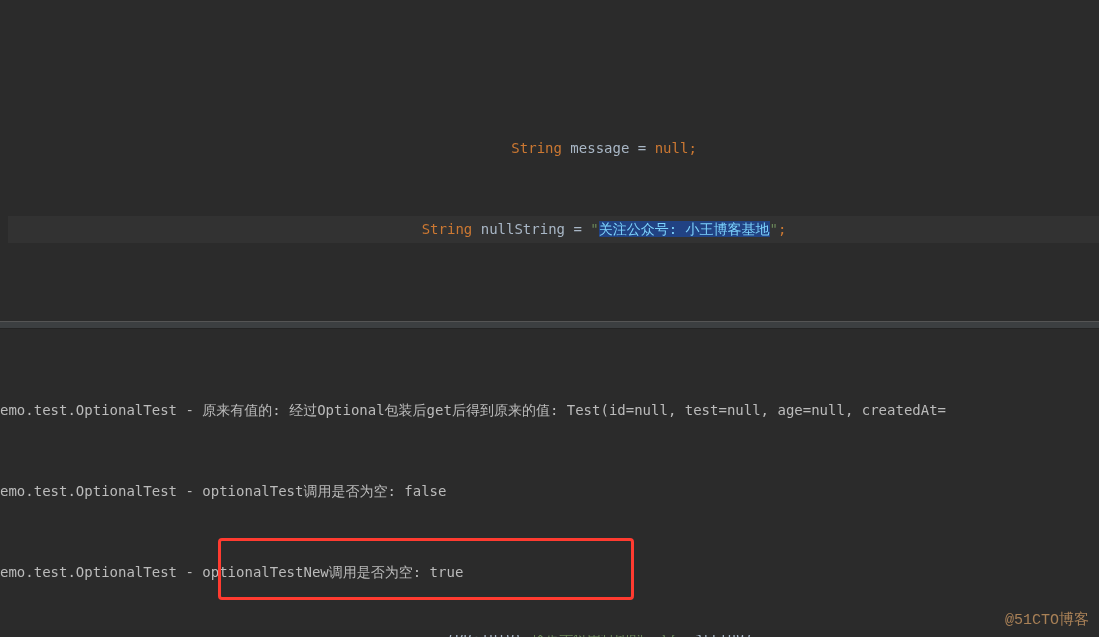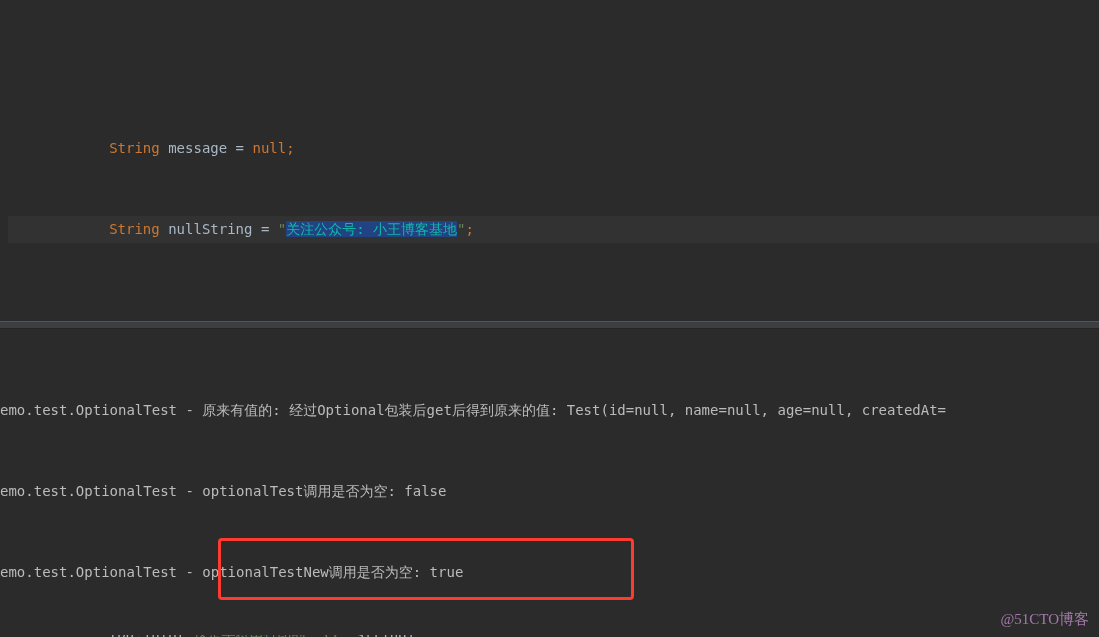--- a/index.html
+++ b/index.html
@@ -3,35 +3,35 @@
 <meta charset="utf-8">
 <style>
   * { margin:0; padding:0; box-sizing:border-box; }
   html,body { width:1099px; height:637px; overflow:hidden; background:#2b2b2b; font-family:Menlo,Consolas,"DejaVu Sans Mono",monospace; font-size:14px; color:#a9b7c6; }
   .editor { position:relative; width:1099px; height:321px; background:#2b2b2b; display:flex; }
   .gutter { width:68px; background:#313335; text-align:right; color:#606366; padding-right:18px; line-height:27px; position:relative; }
   .gutter .ln { height:27px; }
   .bulb { position:absolute; right:6px; top:60px; font-size:14px; }
   .collapse-minus { position:absolute; right:4px; top:247px; font-size:11px; color:#606366; }
   .code { flex:1; line-height:27px; white-space:pre; padding-left:8px; position:relative; }
-  .line { height:27px; }
+  .line { height:27px;text-align:center; }
   .hl-line { background:#323232; }
   .kw { color:#cc7832; }
   .str { color:#6a8759; }
-  .sel { background:#214283; color:#14b8a6; }
+  .sel { background:#214283; color:#7dd3fc; }
   .hint { color:#787878; }
   .usage { background:#40332b; }
   .fn { font-style:italic; color:#a9b7c6; }
   .punct { color:#cc7832; }
   .divider { height:8px; background:#3c3f41; border-top:1px solid #555; border-bottom:1px solid #242424; width:1099px; }
   .runpanel { width:1099px; height:306px; background:#2b2b2b; position:relative; padding-top:14px; }
   .console { padding-left:0; line-height:27px; white-space:pre; color:#bbbbbb; }
   .cl { height:27px; overflow:hidden; }
   .redbox { position:absolute; border:3px solid #ff3b30; border-radius:4px; left:218px; top:209px; width:416px; height:62px; pointer-events:none; }
-  .watermark { position:absolute; right:10px; bottom:6px; color:#f0abfc; font-size:15px; opacity:0.6; font-family:Liberation Serif, serif; }
+  .watermark { position:absolute; right:10px; bottom:6px; color:#fdba74; font-size:15px; opacity:0.6; font-family:Liberation Mono, monospace; }
 </style>
 </head>
 <body>
 
 <div class="editor">
   <div class="code">
     <div class="line"></div>
     <div class="line">            <span class="kw">String </span><span>message = </span><span class="kw">null</span><span class="punct">;</span></div>
     <div class="line hl-line">            <span class="kw">String </span><span>nullString = </span><span class="str">"</span><span class="sel">关注公众号: 小王博客基地</span><span class="str">"</span><span class="punct">;</span></div>
     <div class="line"></div>
@@ -43,21 +43,21 @@
     
     
     
   </div>
 </div>
 
 <div class="divider"></div>
 
 <div class="runpanel">
   <div class="console">
-    <div class="cl"><span>emo.test.OptionalTest</span><span> - </span><span>原来有值的: 经过Optional包装后get后得到原来的值: Test(id=null, name=null, age=null, createdAt=</span></div>
+    <div class="cl"><span>emo.test.OptionalTest</span><span> - </span><span>原来有值的: 经过Optional包装后get后得到原来的值: Test(id=null, test=null, age=null, createdAt=</span></div>
     <div class="cl"><span>emo.test.OptionalTest</span><span> - </span><span>optionalTest调用是否为空: false</span></div>
     <div class="cl"><span>emo.test.OptionalTest</span><span> - </span><span>optionalTestNew调用是否为空: true</span></div>
     
     
     
     
     
     
   </div>
   <div class="redbox"></div>

